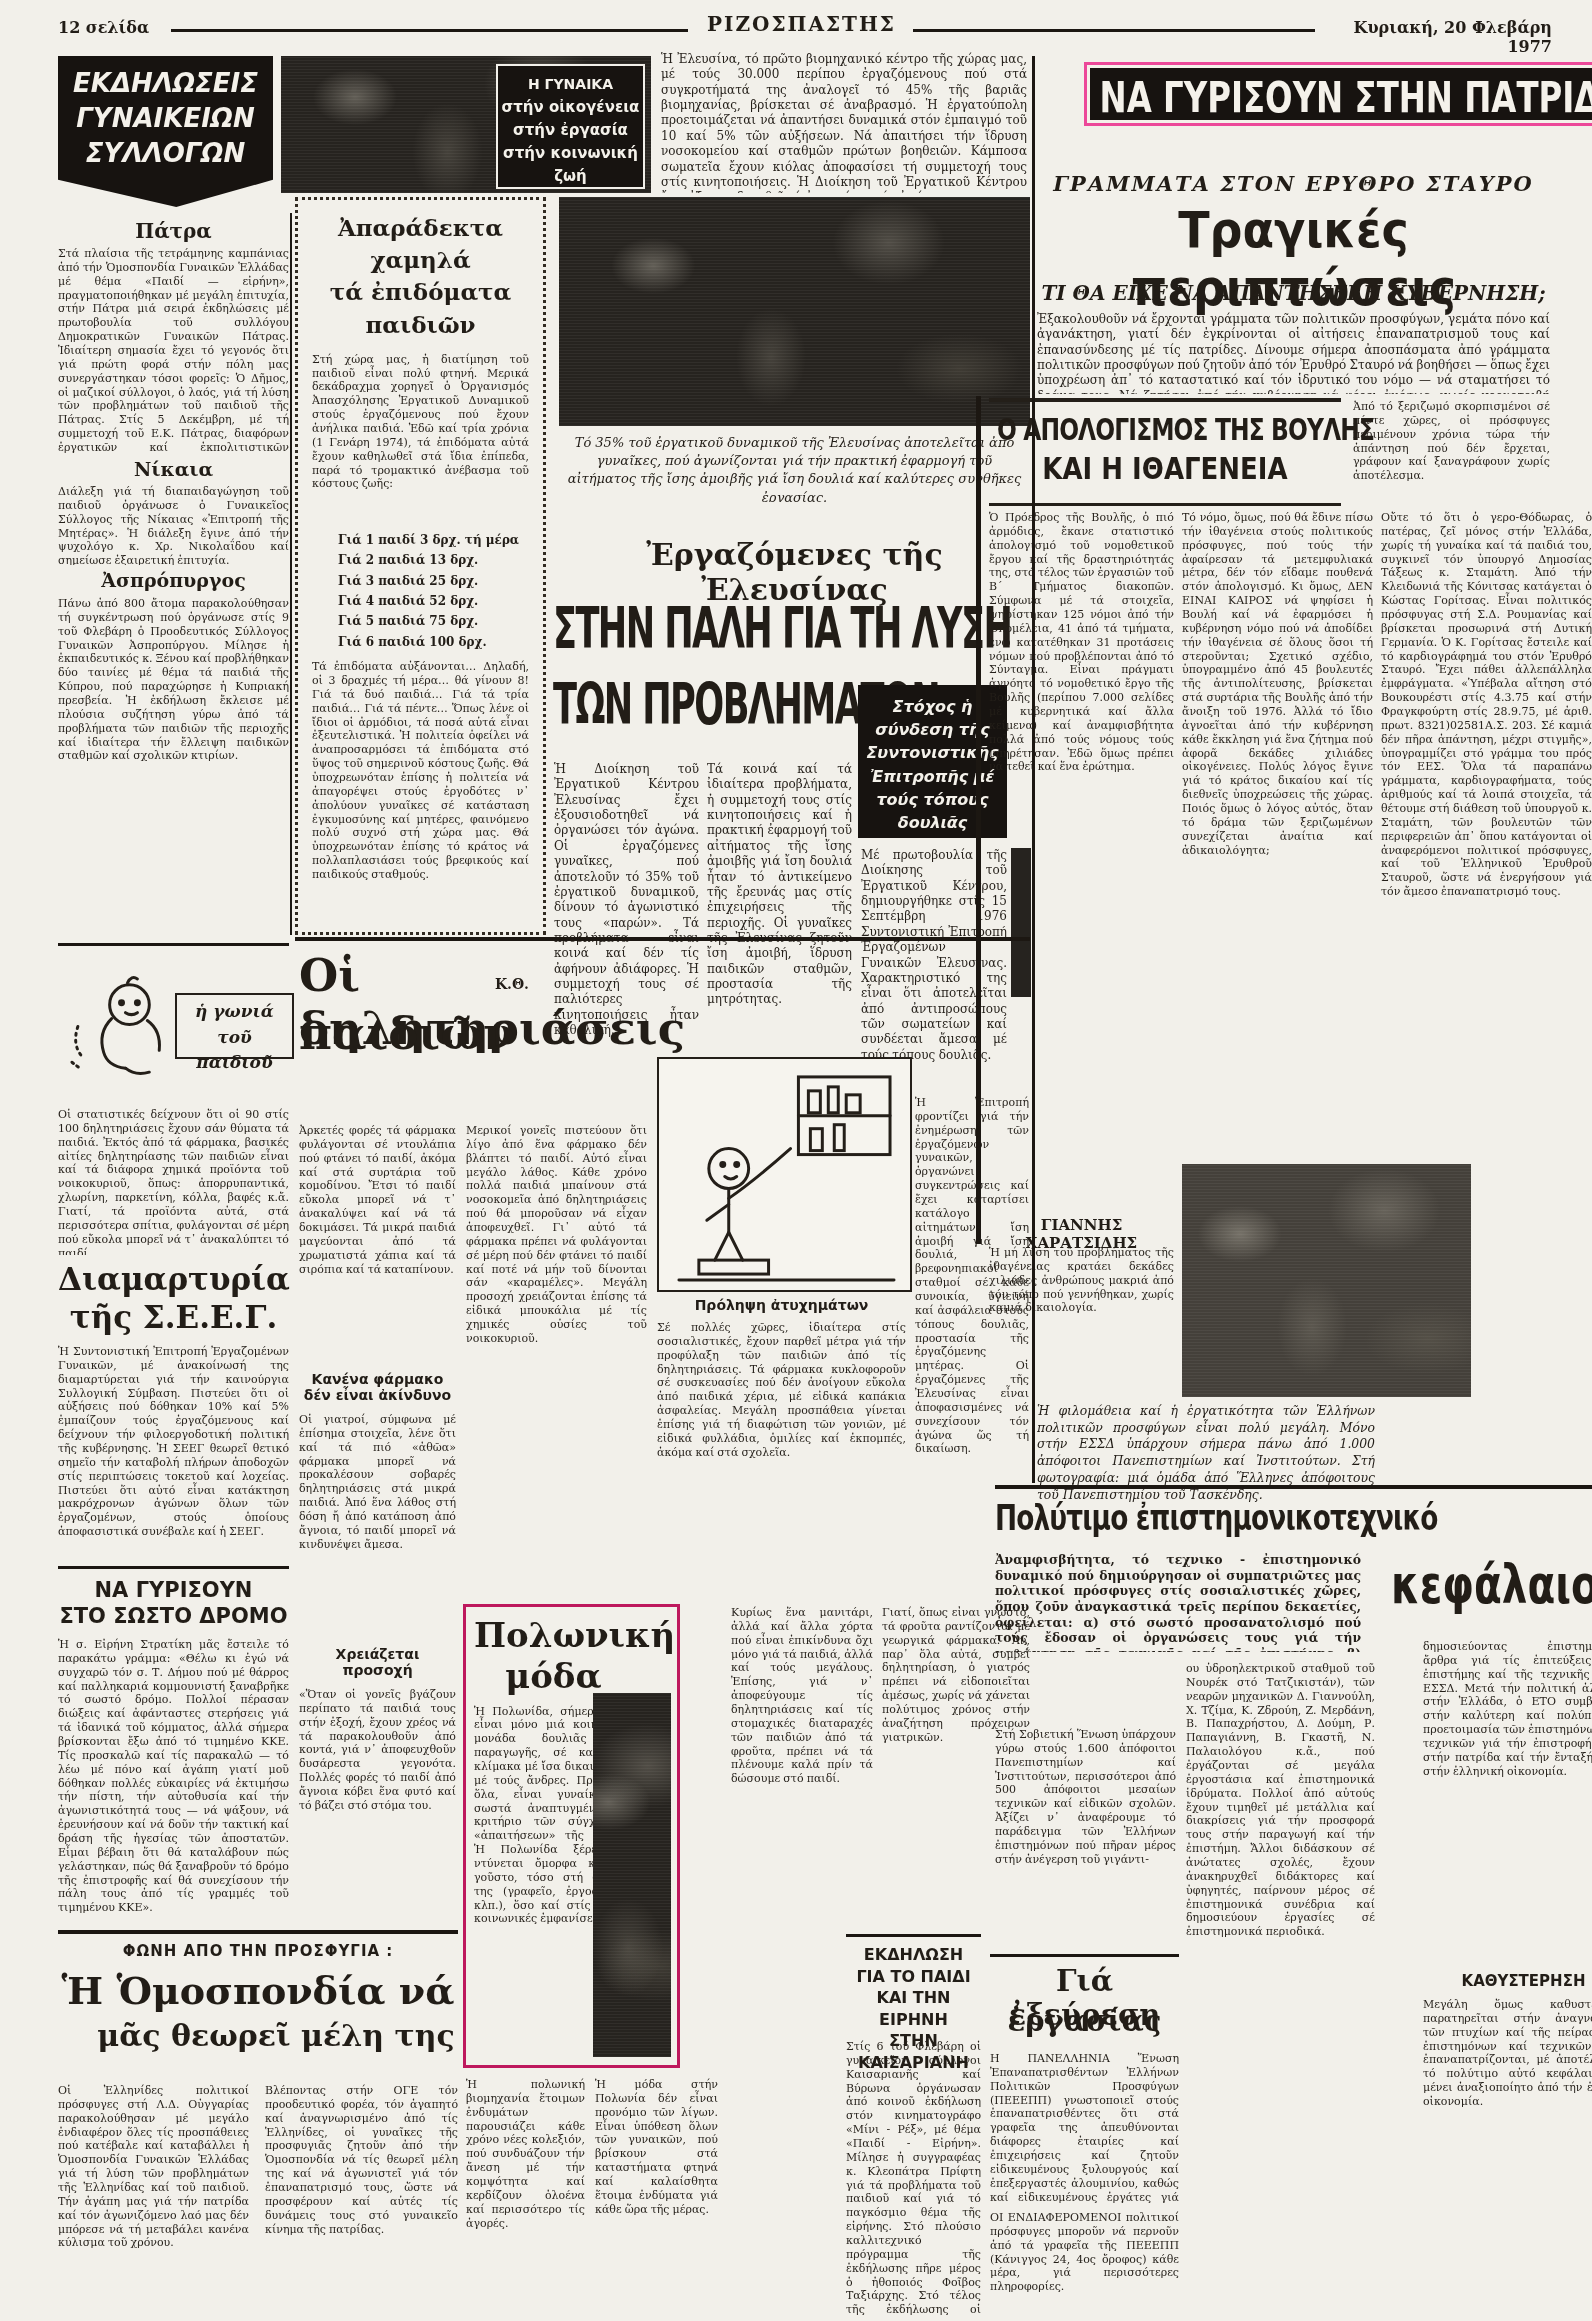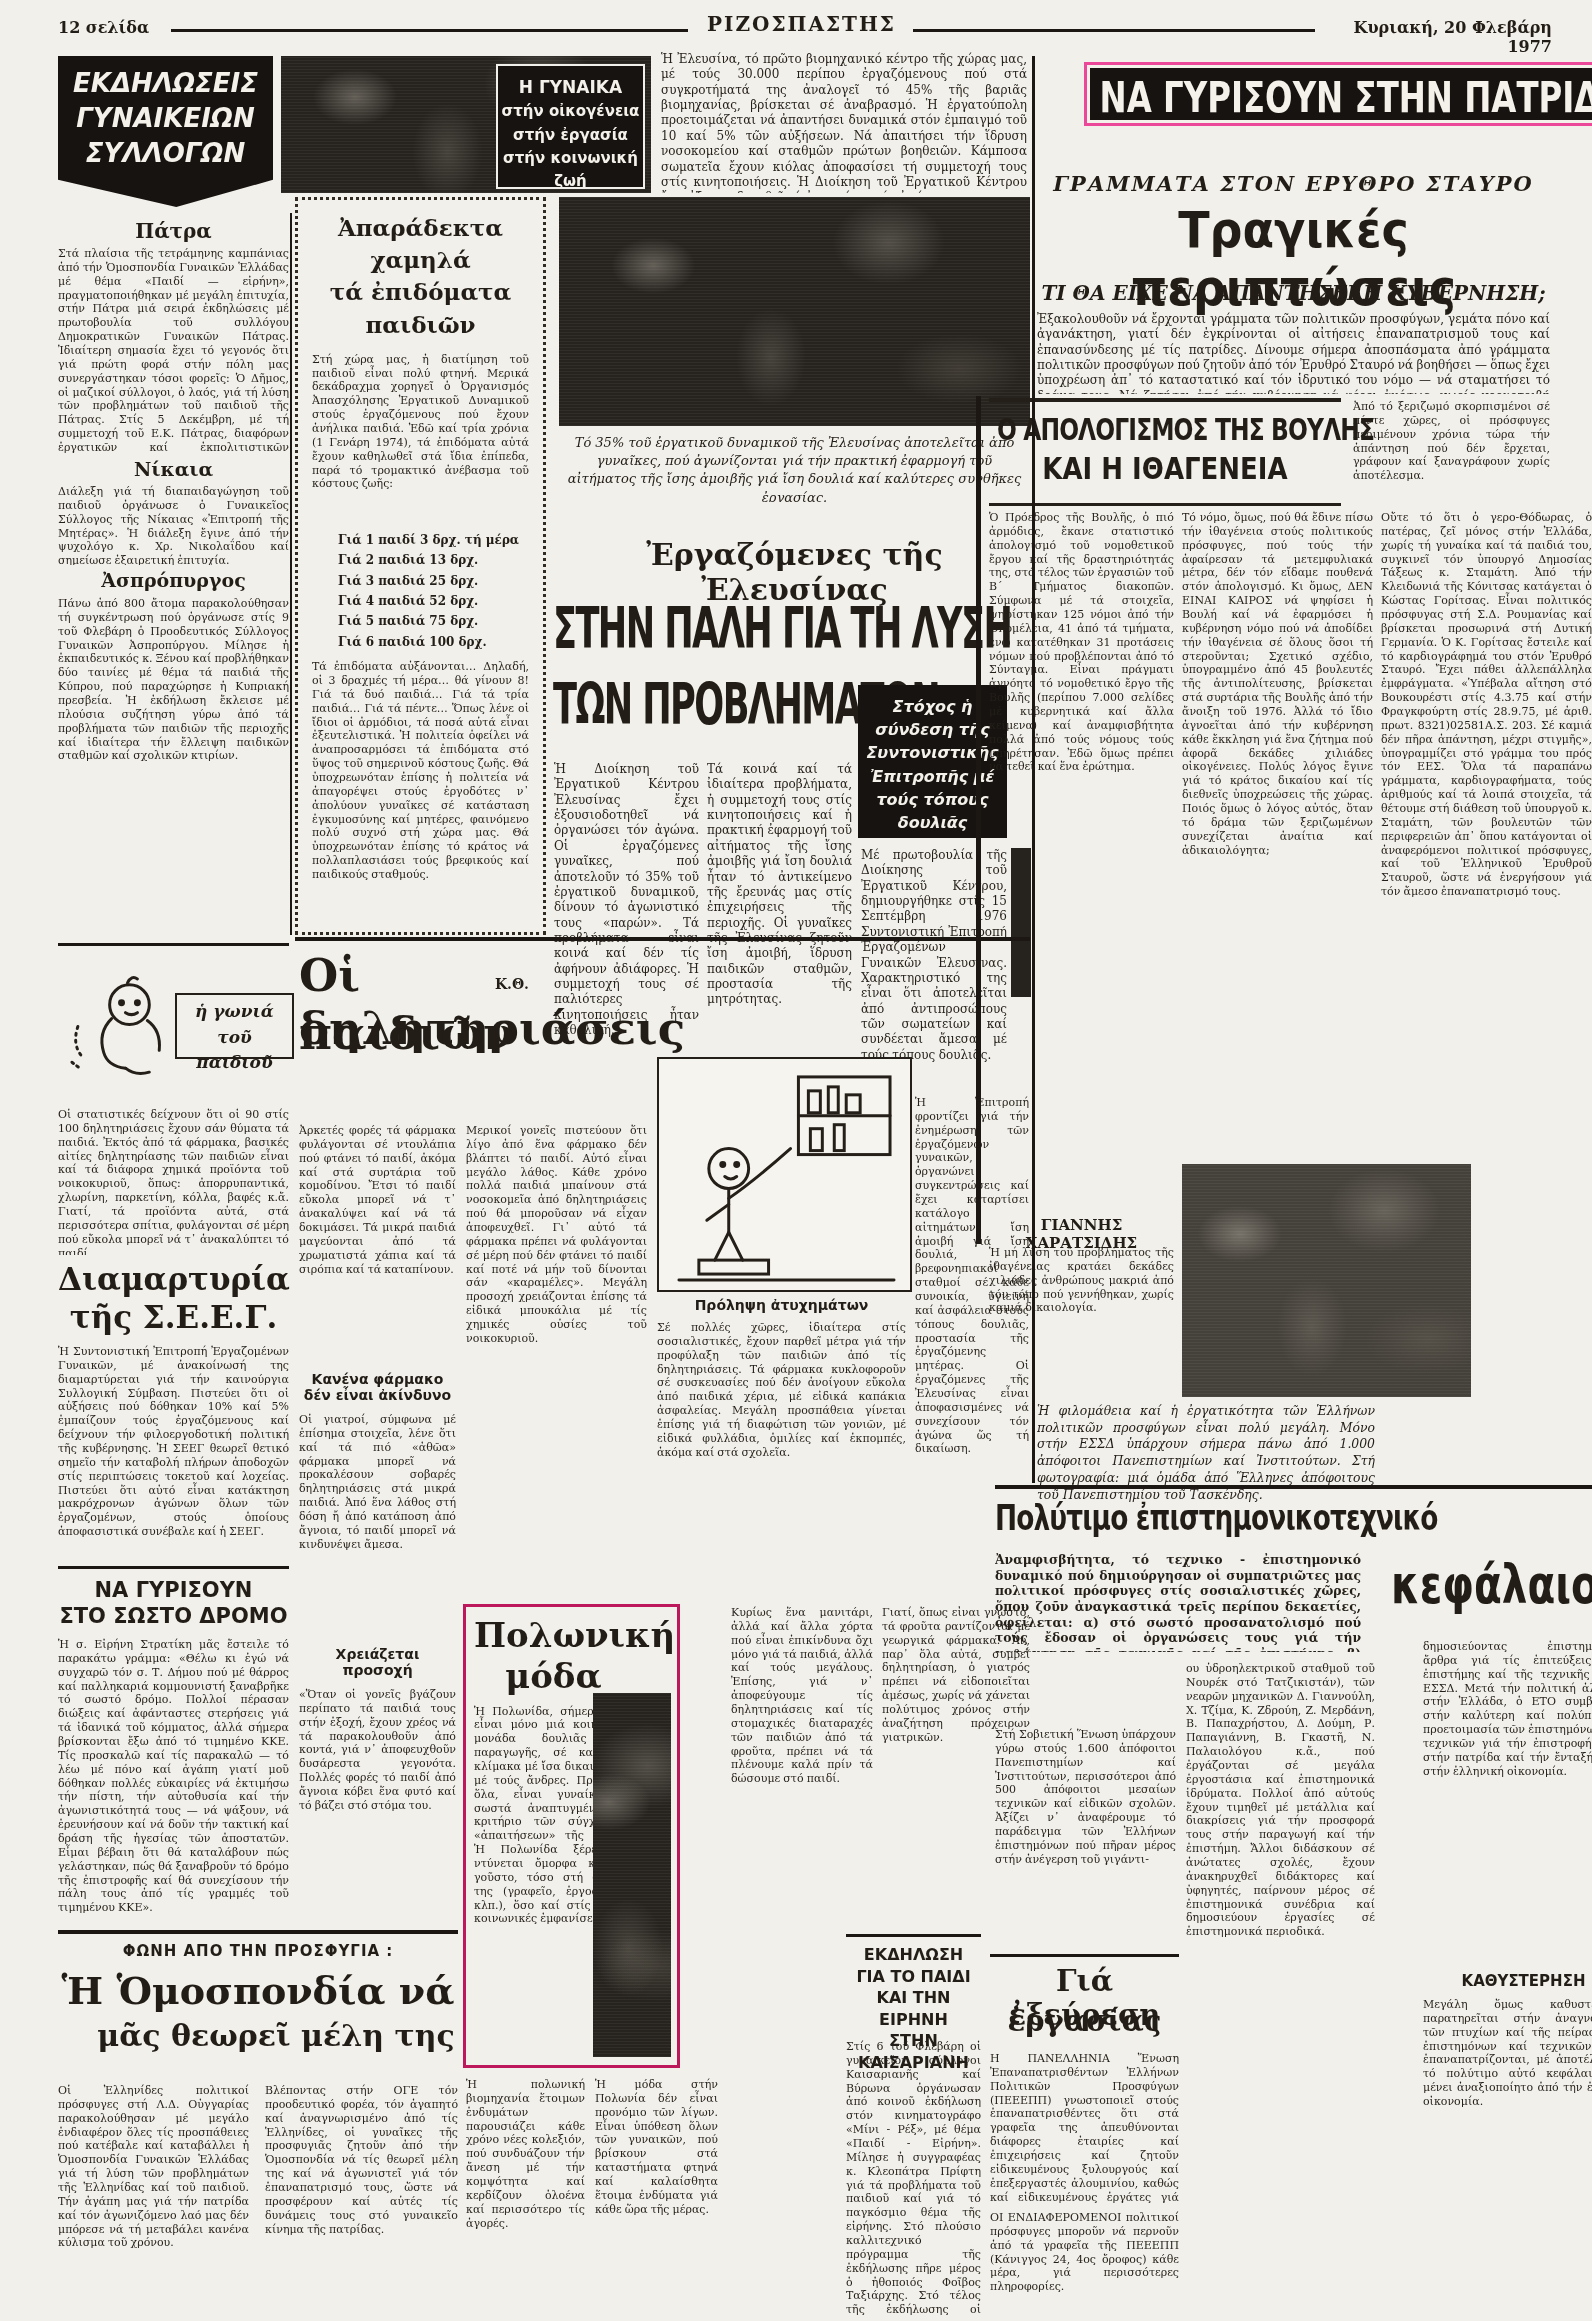--- a/index.html
+++ b/index.html
@@ -88,21 +88,21 @@
   <div class="abs rule" style="left:58px;top:1566px;width:231px;height:3px;"></div>
 
   <div class="abs ha ctr" style="left:58px;top:1578px;width:231px;font-size:21px;">ΝΑ ΓΥΡΙΣΟΥΝ</div>
   <div class="abs ha ctr" style="left:58px;top:1604px;width:231px;font-size:21px;">ΣΤΟ ΣΩΣΤΟ ΔΡΟΜΟ</div>
   <div class="abs b" style="left:58px;top:1638px;width:231px;height:287px;">Ἡ σ. Εἰρήνη Στρατίκη μᾶς ἔστειλε τό παρακάτω γράμμα: «Θέλω κι ἐγώ νά συγχαρῶ τόν σ. Τ. Δήμου πού μέ θάρρος καί παλληκαριά κομμουνιστή ξαναβρῆκε τό σωστό δρόμο. Πολλοί πέρασαν διώξεις καί ἀφάνταστες στερήσεις γιά τά ἰδανικά τοῦ κόμματος, ἀλλά σήμερα βρίσκονται ἔξω ἀπό τό τιμημένο ΚΚΕ. Τίς προσκαλῶ καί τίς παρακαλῶ — τό λέω μέ πόνο καί ἀγάπη γιατί μοῦ δόθηκαν πολλές εὐκαιρίες νά ἐκτιμήσω τήν πίστη, τήν αὐτοθυσία καί τήν ἀγωνιστικότητά τους — νά ψάξουν, νά ἐρευνήσουν καί νά δοῦν τήν τακτική καί δράση τῆς ἡγεσίας τῶν ἀποστατῶν. Εἶμαι βέβαιη ὅτι θά καταλάβουν πώς γελάστηκαν, πώς θά ξαναβροῦν τό δρόμο τῆς ἐπιστροφῆς καί θά συνεχίσουν τήν πάλη τους ἀπό τίς γραμμές τοῦ τιμημένου ΚΚΕ».</div>
 
   <div class="abs photo" style="left:281px;top:56px;width:370px;height:137px;">
     <div class="ph-grain"></div>
     <div class="abs blackbox" style="right:6px;top:8px;width:145px;height:121px;border:2px solid #f2f0ea;">
       <div class="ha ctr" style="font-size:15px;line-height:1.55;padding-top:8px;">
-        <div style="font-size:17px;">Η ΓΥΝΑΙΚΑ</div>
+        <div style="font-size:14px;">Η ΓΥΝΑΙΚΑ</div>
         <div>στήν οἰκογένεια</div>
         <div>στήν ἐργασία</div>
         <div>στήν κοινωνική ζωή</div>
       </div>
     </div>
   </div>
 
   <div class="abs b b12" style="left:661px;top:52px;width:366px;height:141px;">Ἡ Ἐλευσίνα, τό πρῶτο βιομηχανικό κέντρο τῆς χώρας μας, μέ τούς 30.000 περίπου ἐργαζόμενους πού στά συγκροτήματά της ἀναλογεῖ τό 45% τῆς βαριᾶς βιομηχανίας, βρίσκεται σέ ἀναβρασμό. Ἡ ἐργατούπολη προετοιμάζεται νά ἀπαντήσει δυναμικά στόν ἐμπαιγμό τοῦ 10 καί 5% τῶν αὐξήσεων. Νά ἀπαιτήσει τήν ἵδρυση νοσοκομείου καί σταθμῶν πρώτων βοηθειῶν. Κάμποσα σωματεῖα ἔχουν κιόλας ἀποφασίσει τή συμμετοχή τους στίς κινητοποιήσεις. Ἡ Διοίκηση τοῦ Ἐργατικοῦ Κέντρου ἔχει ἐξουσιοδοτηθεῖ νά ὀργανώσει τόν ἀγώνα.</div>
 
   <div class="abs dotted" style="left:295px;top:197px;width:251px;height:738px;padding:12px 14px;box-sizing:border-box;">

